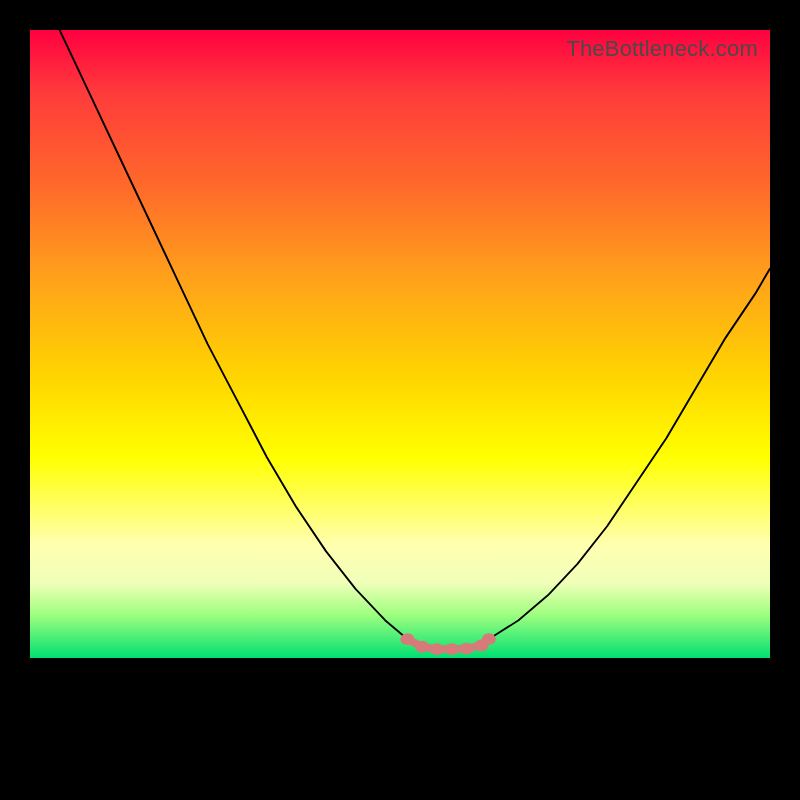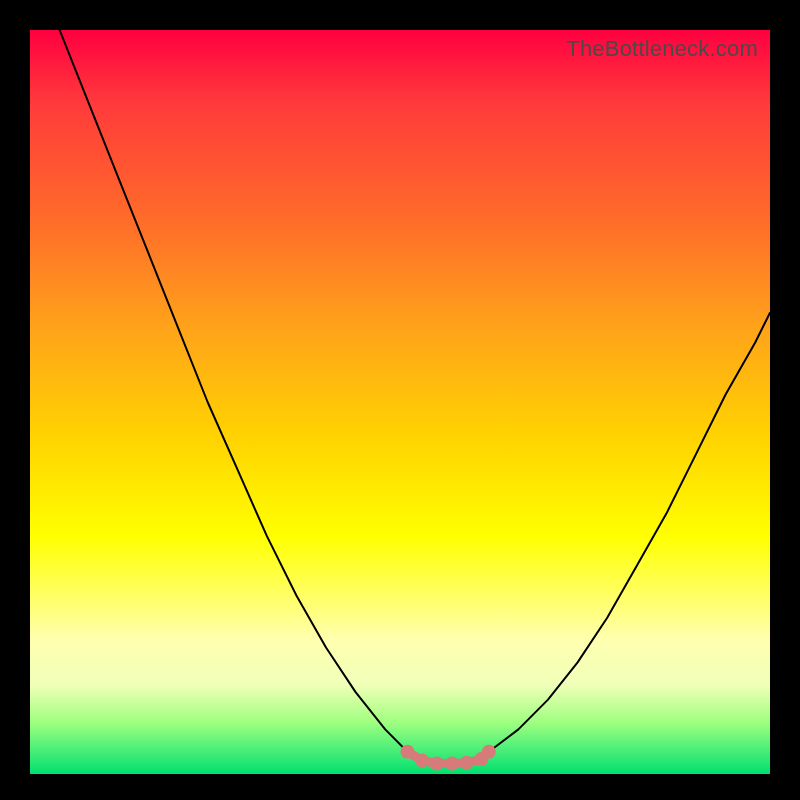--- a/index.html
+++ b/index.html
@@ -1,21 +1,21 @@
 <!DOCTYPE html>
 <html><head>
 <meta charset="utf-8">
 <style>
   html, body { margin: 0; padding: 0; }
   body { width: 800px; height: 800px; position: relative; overflow: hidden; background: #000; font-family: Arial, sans-serif; }
   .chart-frame { position: absolute; inset: 0; background: #000; }
   .plot-area {
     position: absolute;
     left: 30px; top: 30px;
-    width: 740px; height: 744px;
+    width: 740px; height: 628px;
     background: linear-gradient(to bottom,
       #ff0040 0%,
       #ff3b3b 10%,
       #ff6a2a 25%,
       #ffa31a 40%,
       #ffd400 55%,
       #ffff00 68%,
       #ffffb0 82%,
       #f0ffb8 88%,
       #a0ff80 93%,

